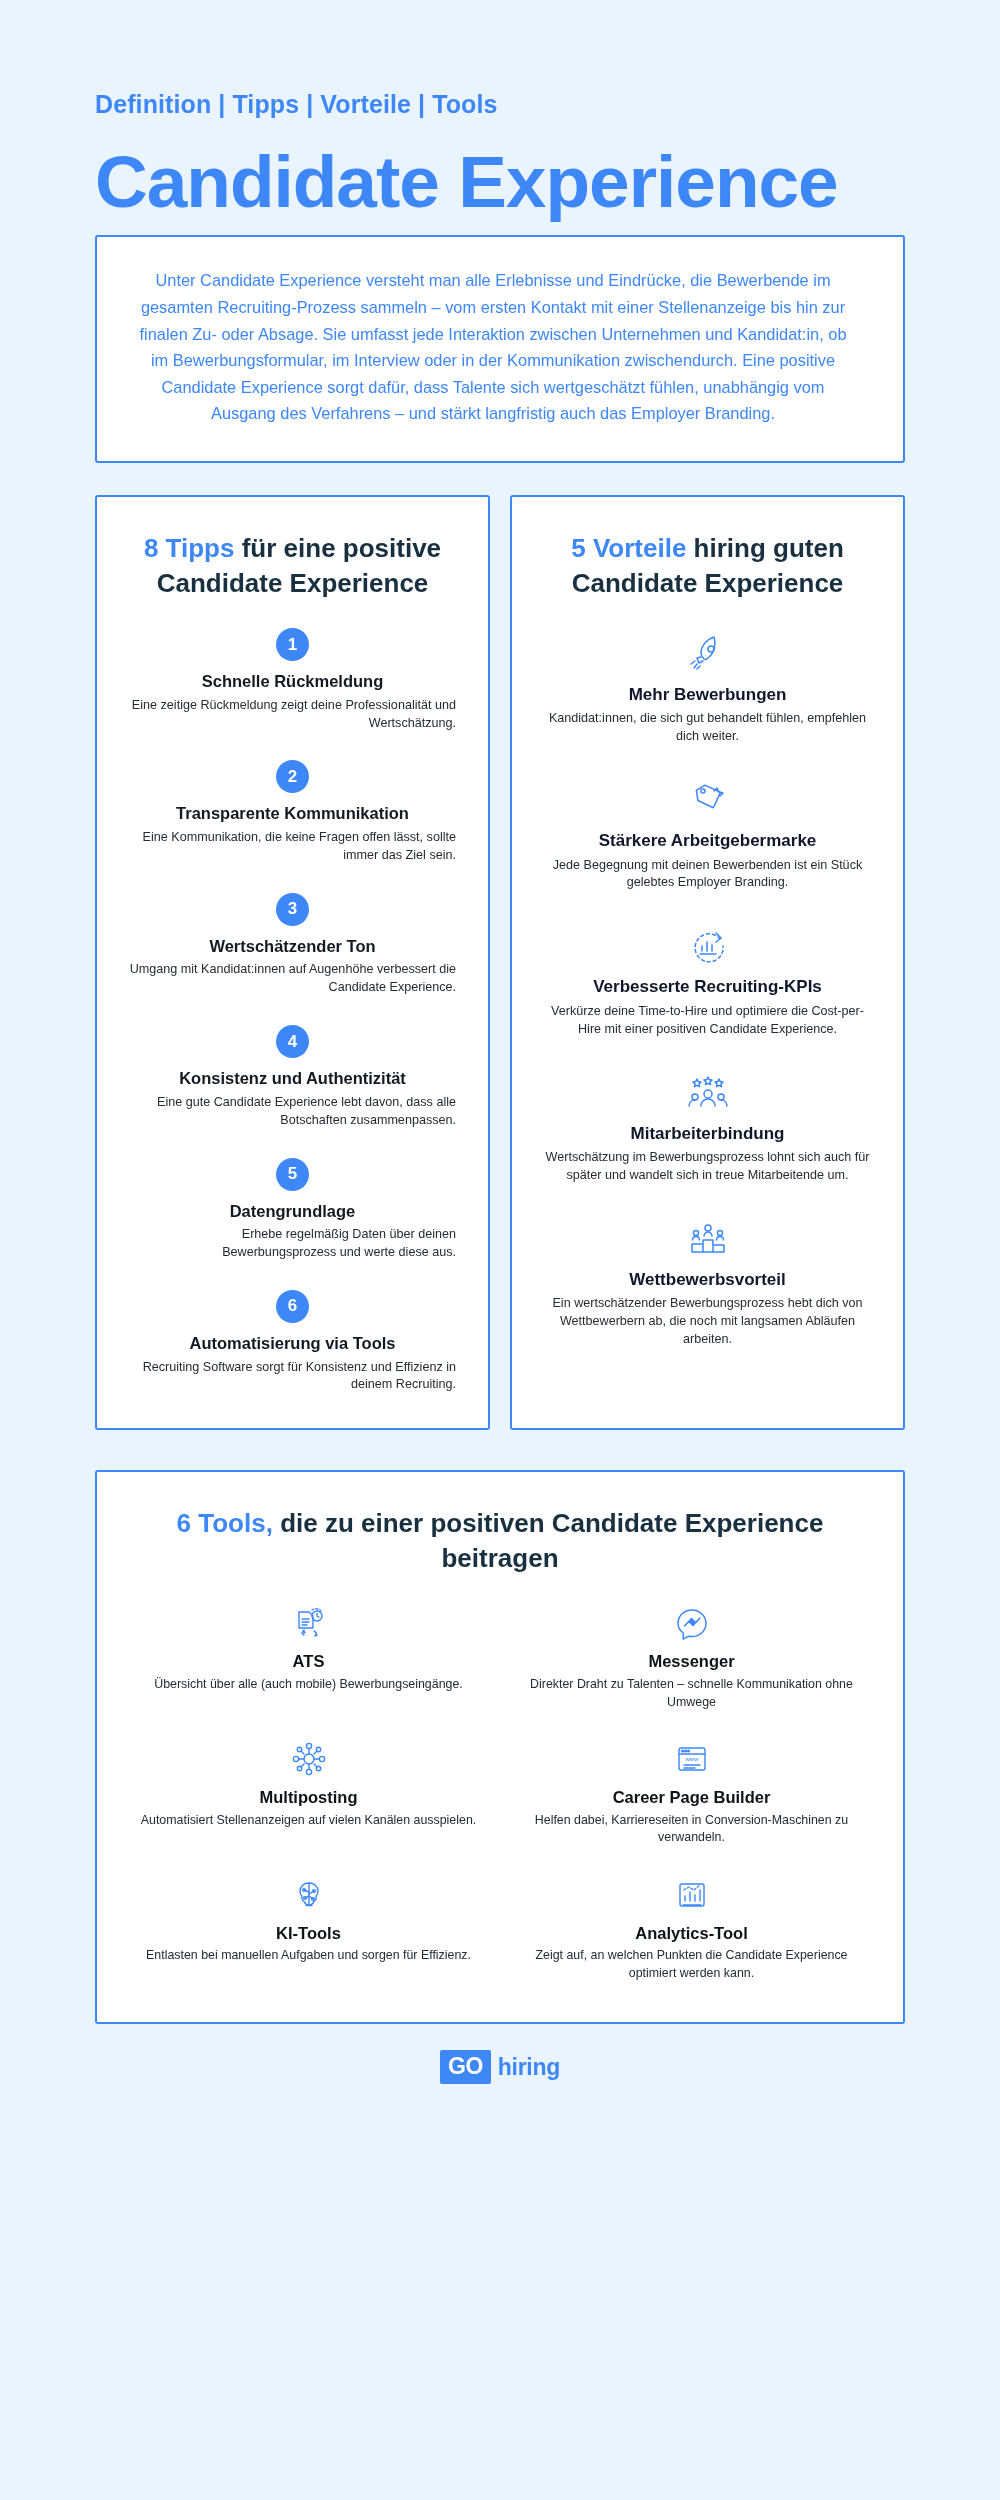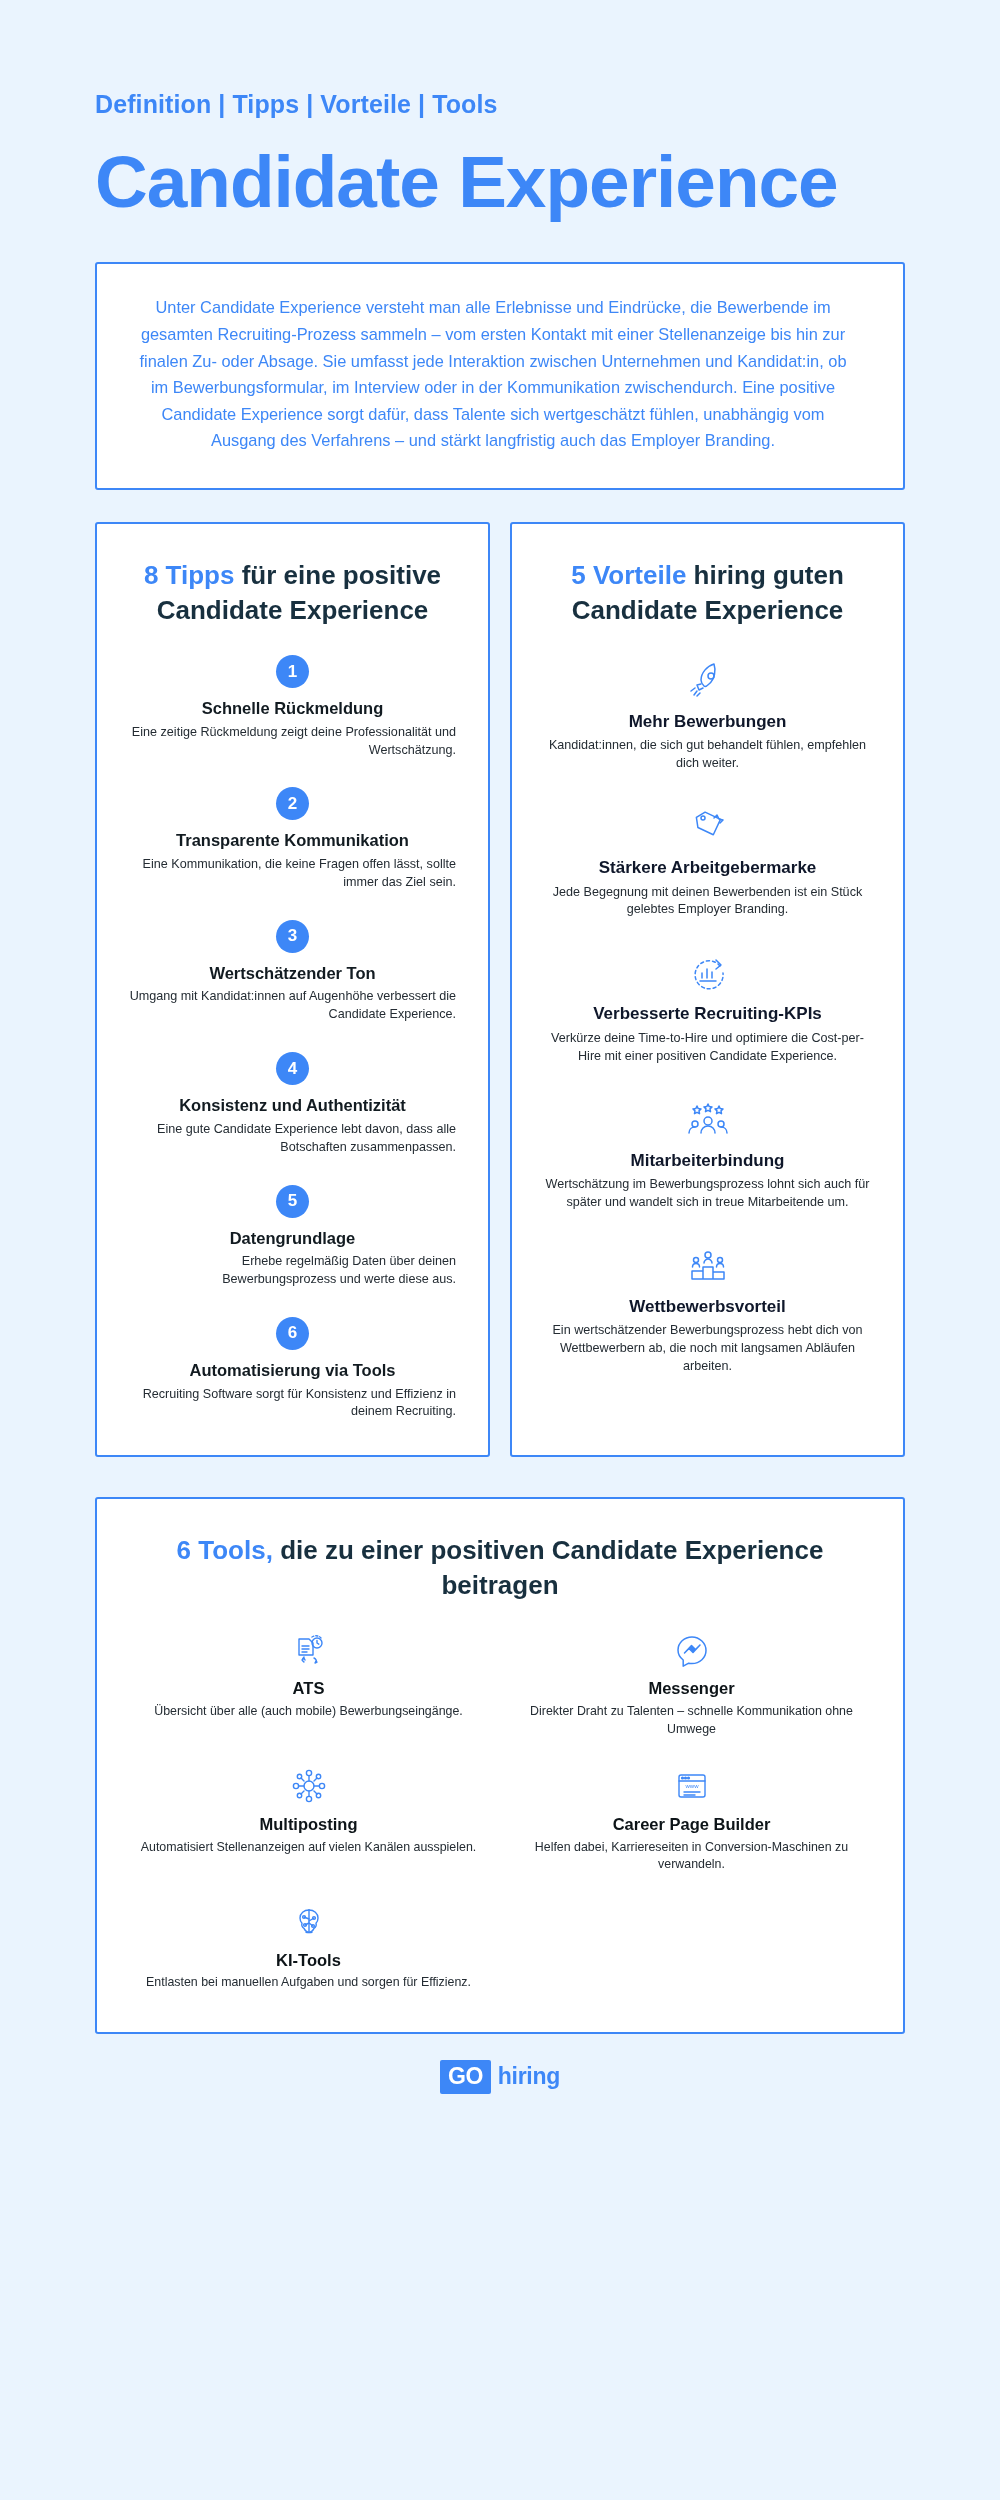--- a/index.html
+++ b/index.html
@@ -31,21 +31,21 @@
   }
 
   
   .card {
     background: #ffffff;
     border: 2px solid #3d87f7;
     border-radius: 3px;
   }
 
   .definition {
-    margin-top: 43px;
+    margin-top: 16px;
     padding: 30px 56px 34px 42px;
     text-align: center;
     color: #3d87f7;
     font-size: 16.4px;
     line-height: 1.62;
   }
 
   
   .columns {
     display: flex;
@@ -361,20 +361,32 @@
             <circle cx="26" cy="17" r="1.4"></circle>
             <circle cx="17" cy="24" r="1.4"></circle>
             <circle cx="25" cy="25" r="1.4"></circle>
             <path d="M16 16l5 2M26 17l-5 3M17 24l4-2M25 25l-4-3"></path>
           </svg>
         </div>
         <div class="tl-title">KI-Tools</div>
         <div class="tl-desc">Entlasten bei manuellen Aufgaben und sorgen für Effizienz.</div>
       </div>
 
+      <div class="tool">
+        <div class="tl-icon">
+          <svg width="42" height="42" viewBox="0 0 42 42" fill="none" stroke="#3d87f7" stroke-width="1.4" stroke-linecap="round" stroke-linejoin="round">
+            <rect x="9" y="10" width="24" height="22" rx="2"></rect>
+            <path d="M14 27v-5M19 27v-9M24 27v-6M29 27v-11"></path>
+            <path d="M12 31h18"></path>
+            <path d="M13 16l5-3 5 3 6-5" stroke-dasharray="2 2"></path>
+          </svg>
+        </div>
+        <div class="tl-title">Analytics-Tool</div>
+        <div class="tl-desc">Zeigt auf, an welchen Punkten die Candidate Experience optimiert werden kann.</div>
+      </div>
 
     </div>
   </div>
 
   <div class="footer">
     <span class="logo-mark">GO</span>
     <span class="logo-word">hiring</span>
   </div>
 
 </div>

